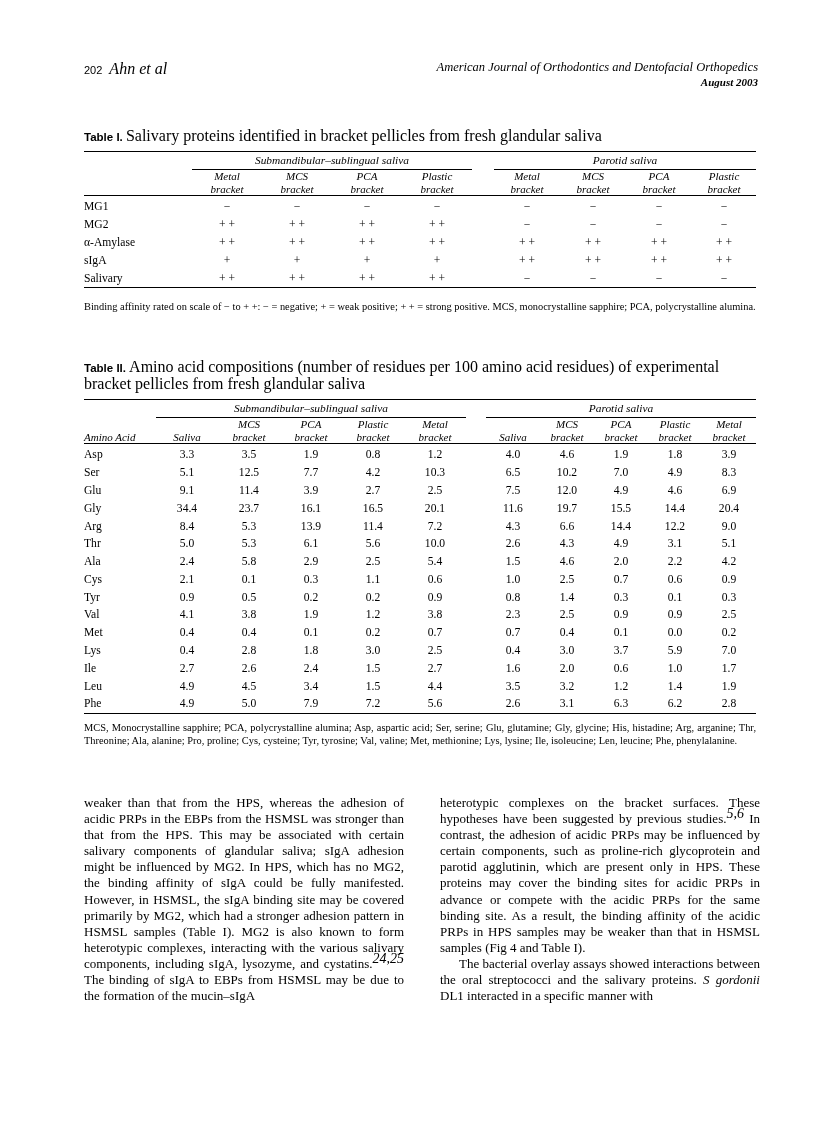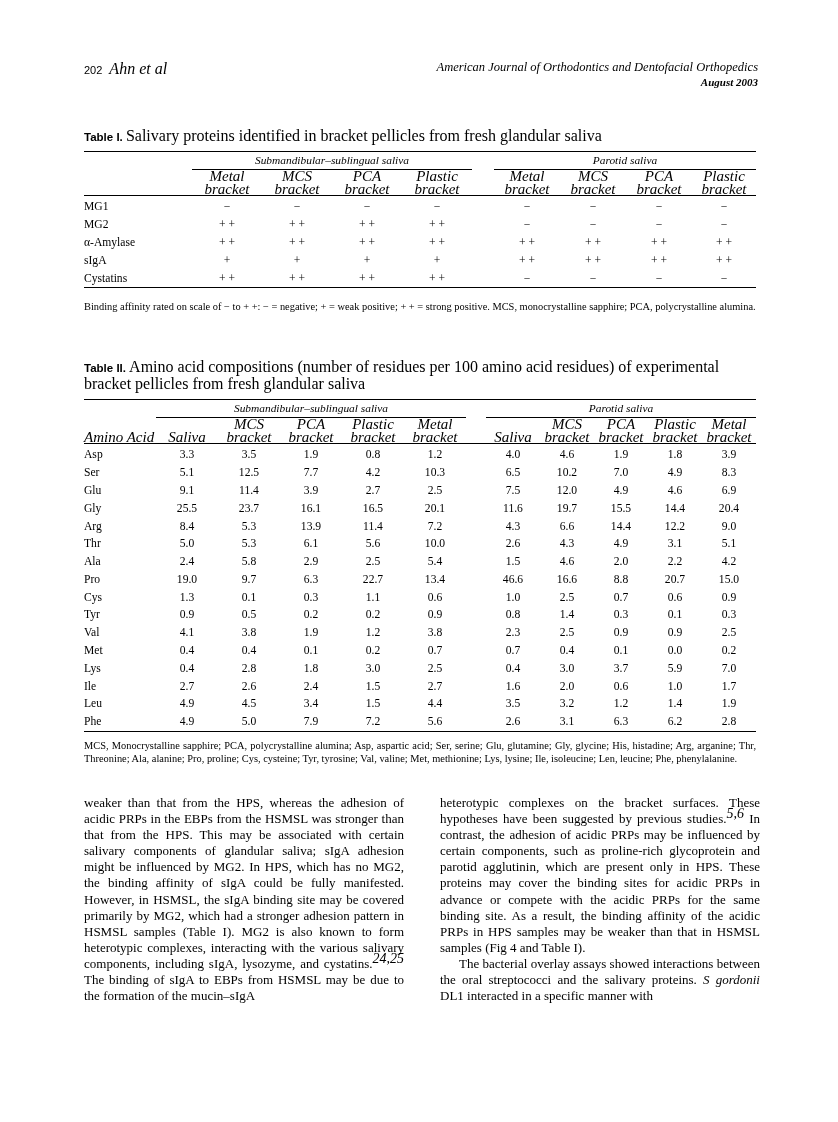--- a/index.html
+++ b/index.html
@@ -94,21 +94,21 @@
     padding-top: 5px;
     padding-bottom: 2px;
   }
   .grp-rule td.span-rule {
     border-bottom: 0.9px solid #000;
     height: 3px;
     padding: 0;
   }
   .col-head td {
     font-style: italic;
-    font-size: 15px;
+    font-size: 11px;
     text-align: center;
     line-height: 12.5px;
     padding-top: 4px;
     padding-bottom: 3px;
   }
   .col-head td.rowlabel {
     text-align: left;
     font-style: italic;
   }
   tbody.body-rows td {
@@ -262,21 +262,21 @@
           <td>+</td>
           <td>+</td>
           <td>+</td>
           <td></td>
           <td>+ +</td>
           <td>+ +</td>
           <td>+ +</td>
           <td>+ +</td>
         </tr>
         <tr class="last-body-row">
-          <td class="rowlabel">Cystatins</td>
+          <td class="rowlabel">Salivary</td>
           <td>+ +</td>
           <td>+ +</td>
           <td>+ +</td>
           <td>+ +</td>
           <td></td>
           <td>−</td>
           <td>−</td>
           <td>−</td>
           <td>−</td>
         </tr>
@@ -380,21 +380,21 @@
             <td>2.5</td>
             <td></td>
             <td>7.5</td>
             <td>12.0</td>
             <td>4.9</td>
             <td>4.6</td>
             <td>6.9</td>
           </tr>
           <tr>
             <td class="rowlabel">Gly</td>
-            <td>25.5</td>
+            <td>34.4</td>
             <td>23.7</td>
             <td>16.1</td>
             <td>16.5</td>
             <td>20.1</td>
             <td></td>
             <td>11.6</td>
             <td>19.7</td>
             <td>15.5</td>
             <td>14.4</td>
             <td>20.4</td>
@@ -435,36 +435,22 @@
             <td>2.5</td>
             <td>5.4</td>
             <td></td>
             <td>1.5</td>
             <td>4.6</td>
             <td>2.0</td>
             <td>2.2</td>
             <td>4.2</td>
           </tr>
           <tr>
-            <td class="rowlabel">Pro</td>
-            <td>19.0</td>
-            <td>9.7</td>
-            <td>6.3</td>
-            <td>22.7</td>
-            <td>13.4</td>
-            <td></td>
-            <td>46.6</td>
-            <td>16.6</td>
-            <td>8.8</td>
-            <td>20.7</td>
-            <td>15.0</td>
-          </tr>
-          <tr>
             <td class="rowlabel">Cys</td>
-            <td>1.3</td>
+            <td>2.1</td>
             <td>0.1</td>
             <td>0.3</td>
             <td>1.1</td>
             <td>0.6</td>
             <td></td>
             <td>1.0</td>
             <td>2.5</td>
             <td>0.7</td>
             <td>0.6</td>
             <td>0.9</td>

